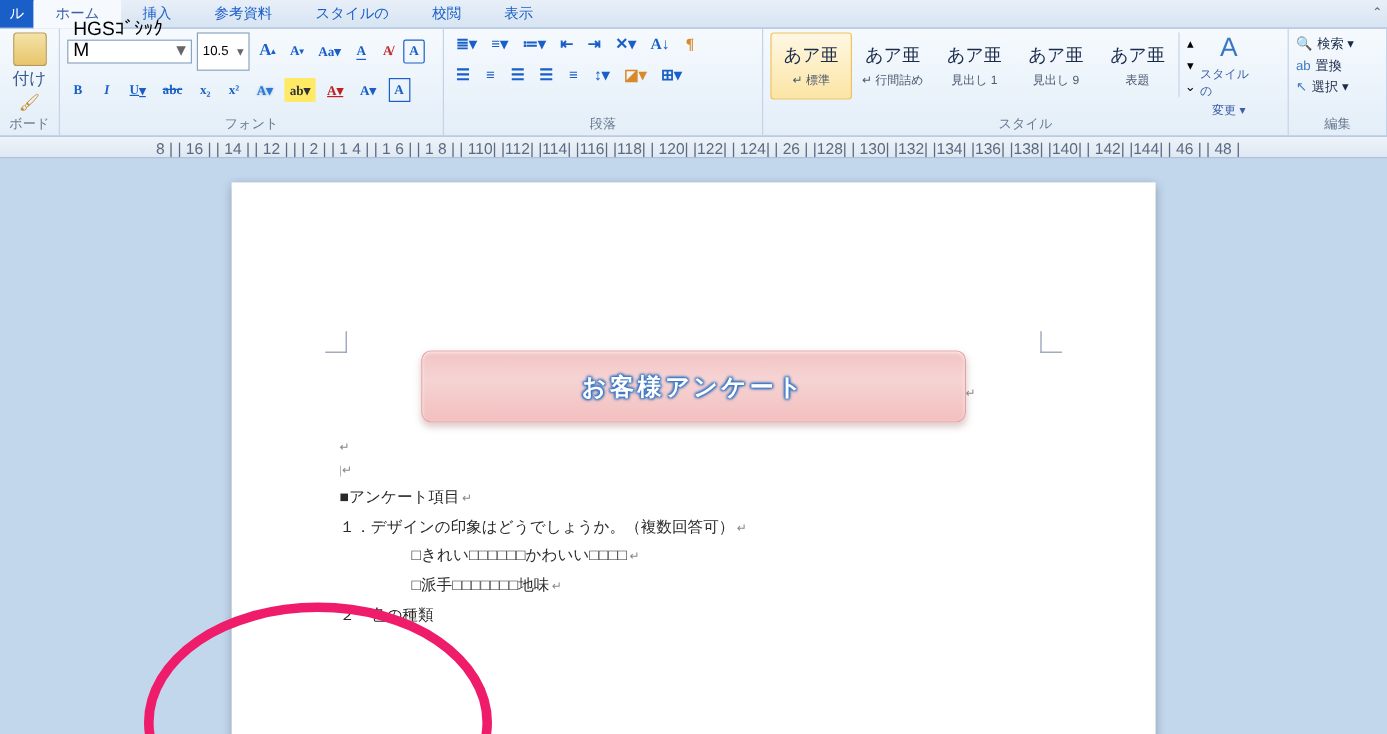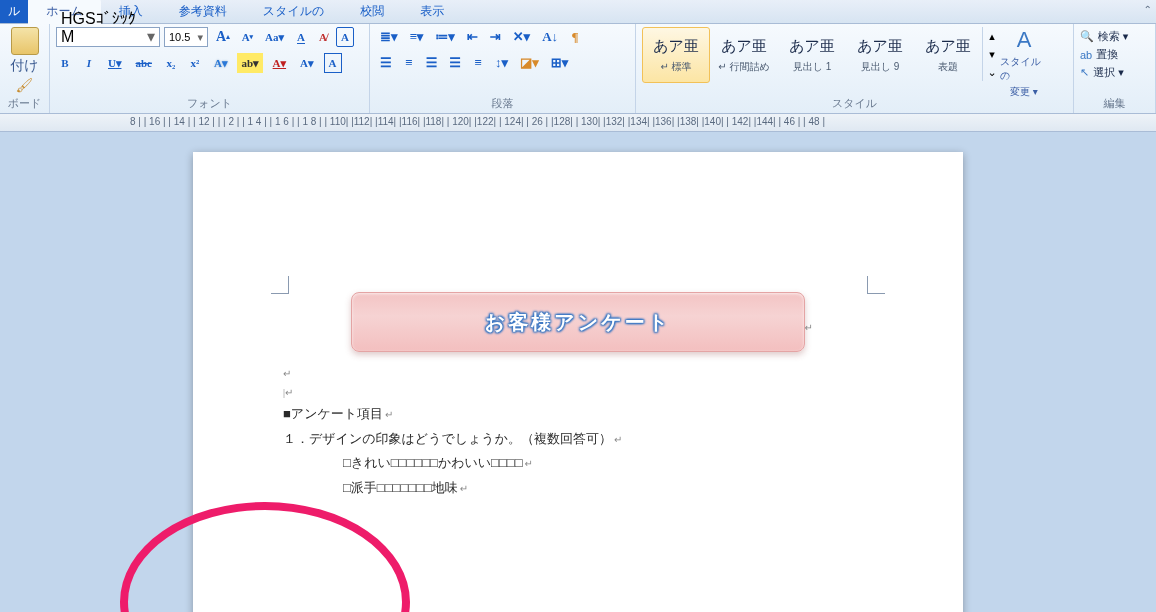--- a/index.html
+++ b/index.html
@@ -61,21 +61,21 @@
 .para-area { width: 266px; }
 .styles-area { width: 438px; }
 .edit-area { width: 82px; }
 .font-row1 { display: flex; align-items: center; gap: 4px; margin-bottom: 6px; }
 .font-row2 { display: flex; align-items: center; gap: 6px; }
 .font-name-box {
   background: #fff; border: 1px solid #8aa3c4; height: 20px; width: 104px;
   display: flex; align-items: flex-end; padding: 0 4px; font-size: 16px;
 }
 .font-size-box {
-  background: #fff; border: 1px solid #8aa3c4; height: 20px; width: 44px;
+  background: #fff; border: 1px solid #8aa3c4; height: 32px; width: 44px;
   display: flex; align-items: center; padding: 0 4px; font-size: 11px;
 }
 .mini { width: 18px; height: 18px; display:flex; align-items:center; justify-content:center; border:1px solid transparent; }
 .btn { padding:1px 3px; display:inline-flex; align-items:center; justify-content:center; border:1px solid transparent; min-width:18px; height:20px; color:#1a5fc7; font-weight:bold; font-family:"Times New Roman",serif; }
 .icon-slot { font-size:13px; color:#1a5fc7; }
 .para-row { display:flex; align-items:center; gap:4px; margin-bottom:6px; }
 .style-gallery { display:flex; gap:0; align-items:flex-start; }
 .style-item {
   width: 68px; height: 56px; border: 1px solid transparent;
   display:flex; flex-direction:column; align-items:center; justify-content:center;
@@ -92,21 +92,21 @@
   width: 48px; display:flex; flex-direction:column; align-items:center; justify-content:center;
   font-size:10px; color:#3b5ea5; gap:2px;
 }
 .edit-rows { display:flex; flex-direction:column; gap:3px; margin-top:2px; }
 .edit-row { display:flex; align-items:center; gap:4px; font-size:11px; color:#1a2a4a; }
 .ruler {
   height: 18px;
   background: linear-gradient(#eef3f8, #dfe8f2);
   border-bottom: 1px solid #a9bcd6;
   position:relative;
-  font-size: 10px;
+  font-size: 13px;
   color:#5a6a80;
   overflow:hidden;
 }
 .ruler-content { position:absolute; left:130px; top:2px; white-space:nowrap; letter-spacing:0; }
 .canvas-area {
   background: #c2d6ec;
   height: 480px;
   padding-top: 20px;
   position: relative;
   overflow: hidden;
@@ -313,17 +313,18 @@
       <span>お客様アンケート</span>
     </div>
 
     <div class="doc-body">
       <div style="color:#888;font-size:10px;">↵</div>
       <div style="color:#888;font-size:10px;">|↵</div>
       <div class="doc-line">■アンケート項目</div>
       <div class="doc-line">１．デザインの印象はどうでしょうか。（複数回答可）</div>
       <div class="doc-line indent1">□きれい□□□□□□かわいい□□□□</div>
       <div class="doc-line indent1">□派手□□□□□□□地味</div>
+      <div>２　色の種類</div>
     </div>
   </div>
 
   <div class="annot-ellipse"></div>
 </div>
 
 </body></html>

